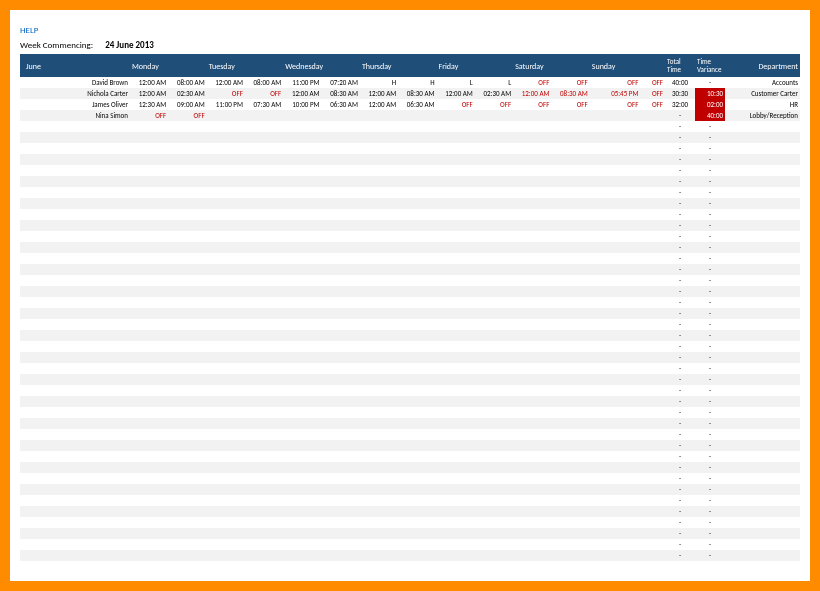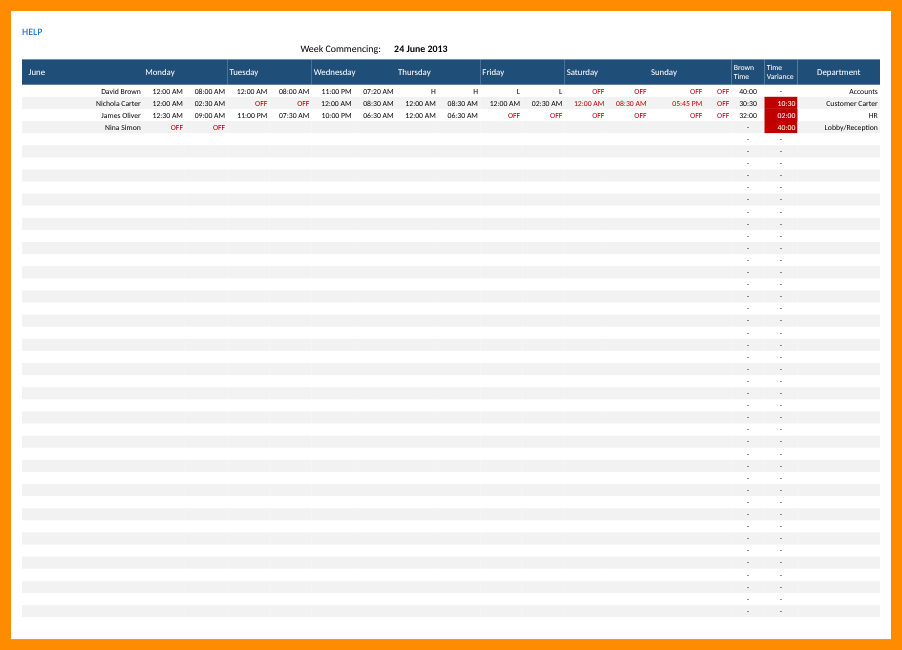--- a/index.html
+++ b/index.html
@@ -1,27 +1,27 @@
 <!DOCTYPE html>
 <html><head>
 <meta charset="utf-8">
 <style>
 *{box-sizing:border-box;margin:0;padding:0}
 body{background:#ff8c00;padding:10px;font-family:Calibri,Arial,sans-serif;width:820px}
 .sheet{background:#fff;width:800px;height:571px;padding:8px 10px;overflow:hidden}
 .title{color:#1f4e79;font-size:22px;font-weight:400;margin-bottom:2px}
 .help{color:#0563c1;font-size:9px;display:inline-block;margin-bottom:4px}
-.week{text-align:center;font-size:9px;margin-bottom:4px;padding-right:140px}
+.week{text-align:left;font-size:9px;margin-bottom:4px;padding-right:140px}
 .week b{font-weight:700;margin-left:10px}
 table{width:100%;border-collapse:collapse;font-size:8px}
 thead th{background:#1f4e79;color:#fff;font-weight:400;padding:4px 2px;text-align:left;font-size:8px}
 thead th.name{text-align:left;padding-left:6px;width:110px}
 thead th.day{width:78px}
 thead th.tot{width:30px;font-size:7px;line-height:1.1}
-thead th.dept{text-align:center;width:75px}
+thead th.dept{text-align:right;width:75px}
 tbody td{padding:1px 2px;height:10px;font-size:7px;text-align:right;white-space:nowrap}
 tbody tr:nth-child(even) td{background:#f2f2f2}
 tbody td.name{text-align:right;padding-left:6px}
 tbody td.dept{text-align:right}
 tbody td.tot{text-align:center}
 .off{color:#c00000}
 .red{color:#c00000}
 .var-hi{background:#c00000!important;color:#fff;text-align:right}
 .dash{text-align:center}
 </style>
@@ -38,21 +38,21 @@
     <thead>
         <tr id="hdr">
           <th class="name">June</th>
           <th class="day" colspan="2">Monday</th>
           <th class="day" colspan="2">Tuesday</th>
           <th class="day" colspan="2">Wednesday</th>
           <th class="day" colspan="2">Thursday</th>
           <th class="day" colspan="2">Friday</th>
           <th class="day" colspan="2">Saturday</th>
           <th class="day" colspan="2">Sunday</th>
-          <th class="tot">Brown Time</th>
+          <th class="tot">Total Time</th>
           <th class="tot">Time Variance</th>
           <th class="dept">Department</th>
         </tr>
       </thead>
     <tbody id="tb">
         <tr>
           <td class="name">David Brown</td>
           <td>12:00 AM</td>
           <td>08:00 AM</td>
           <td>12:00 AM</td>

